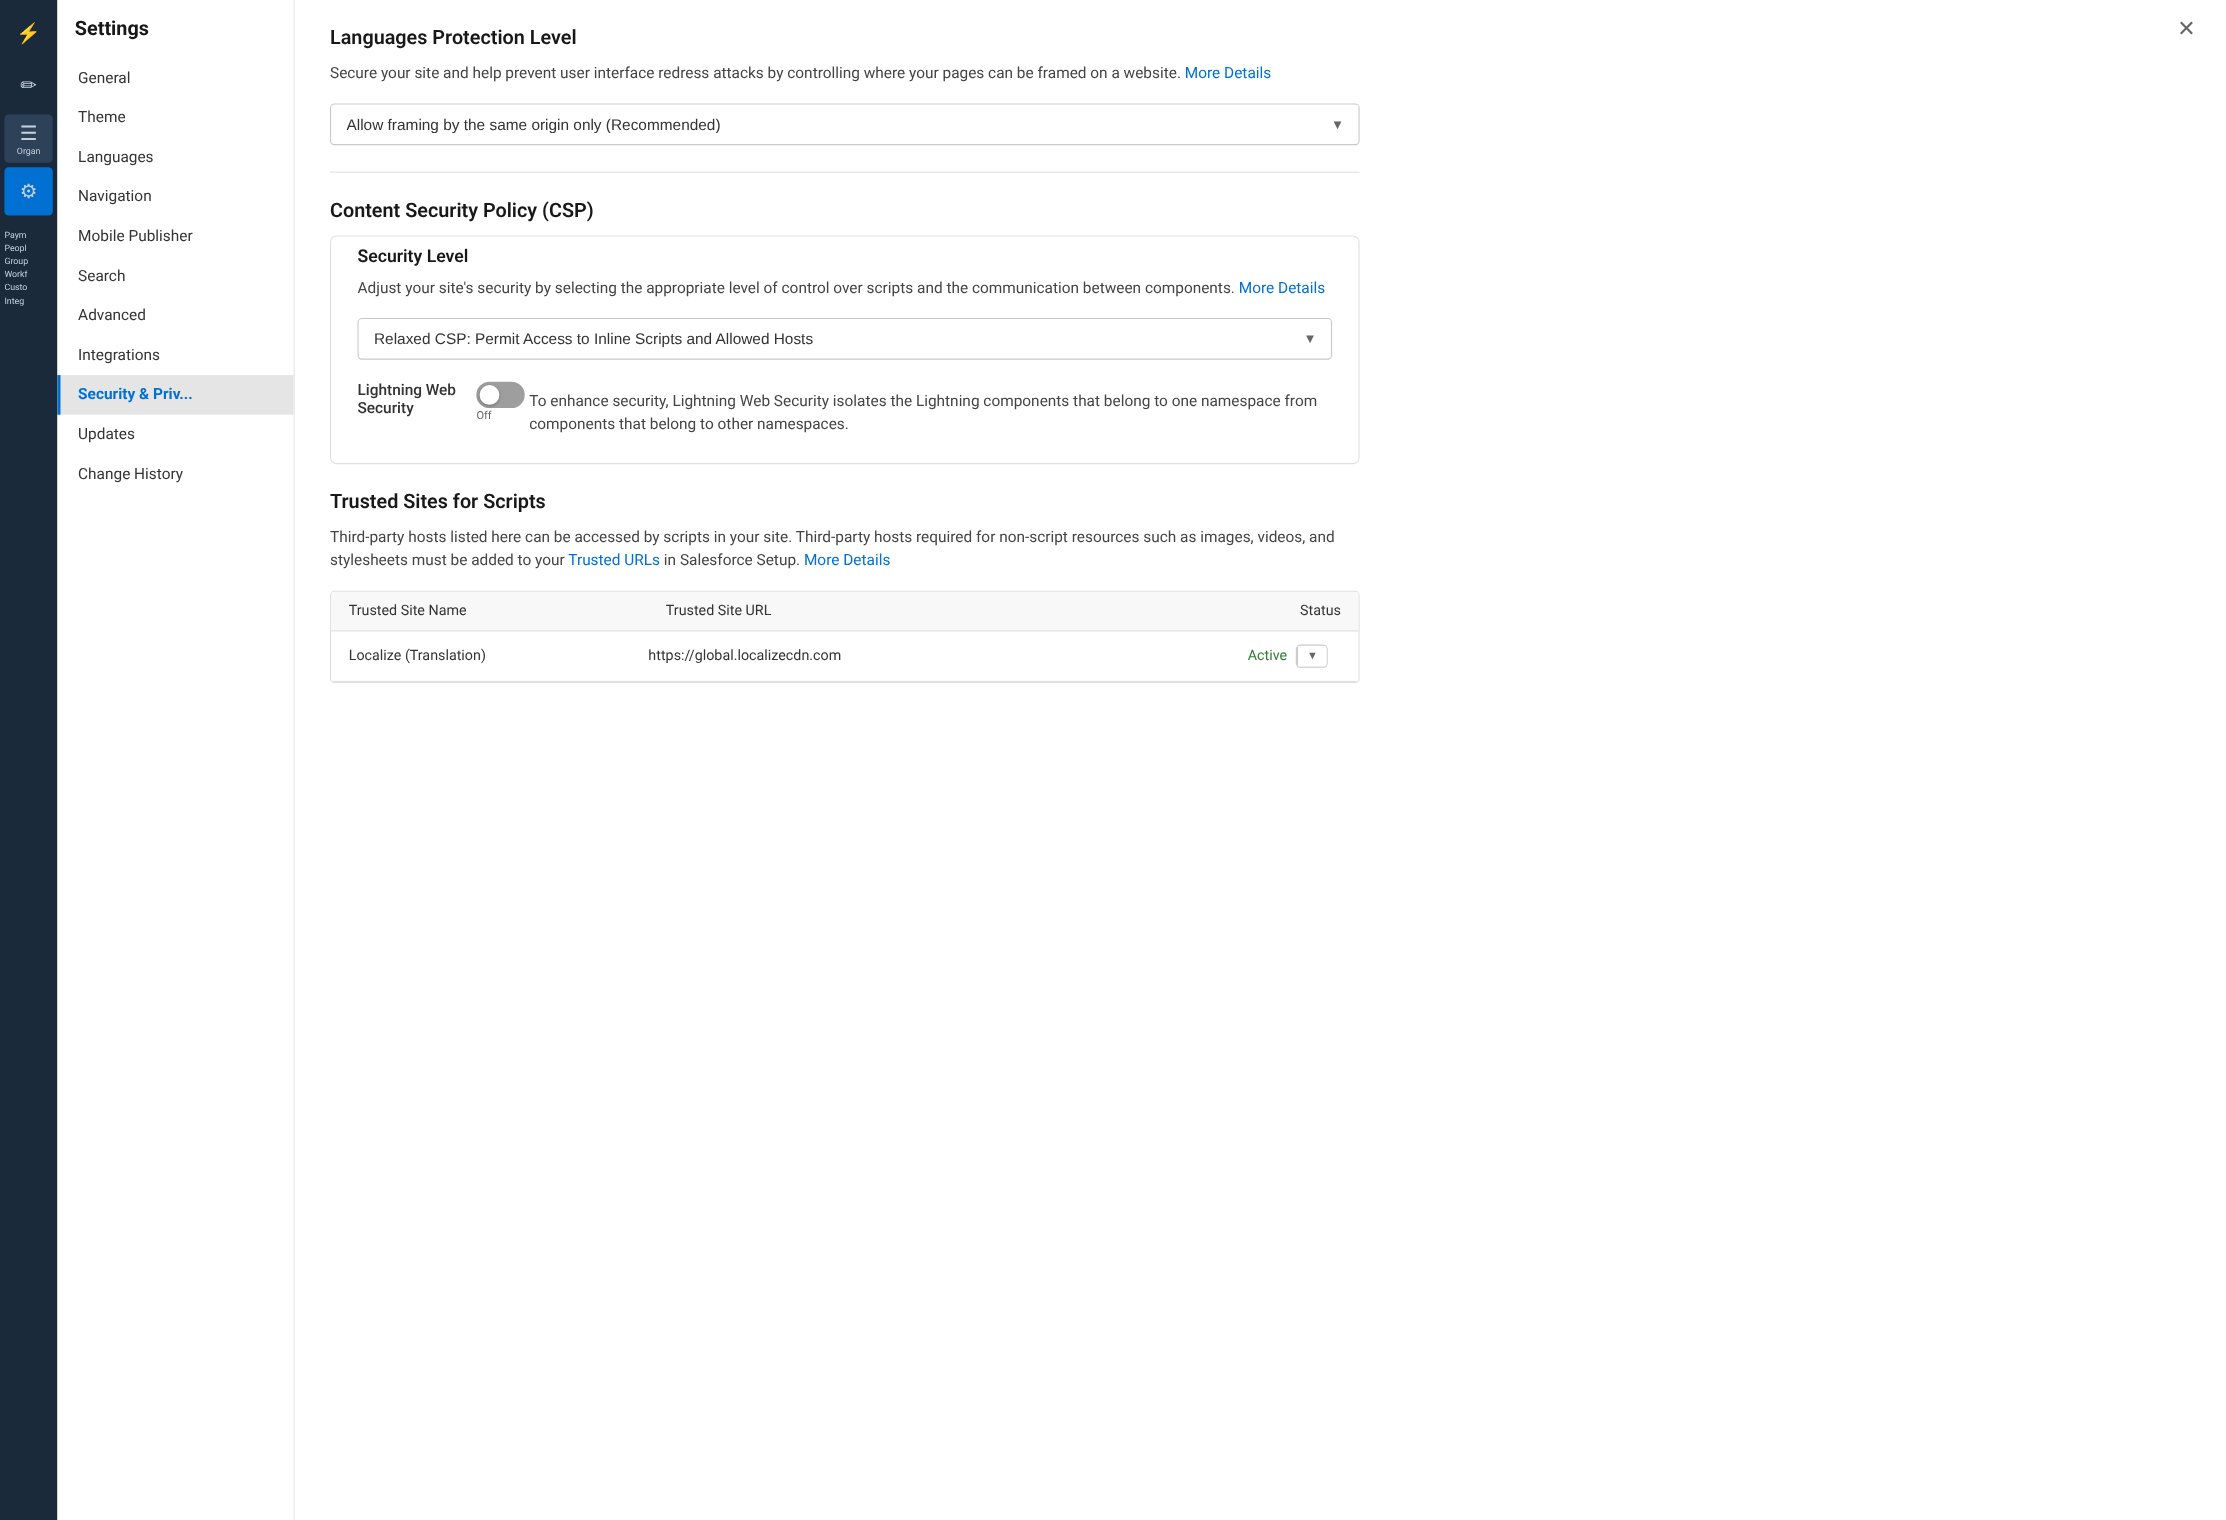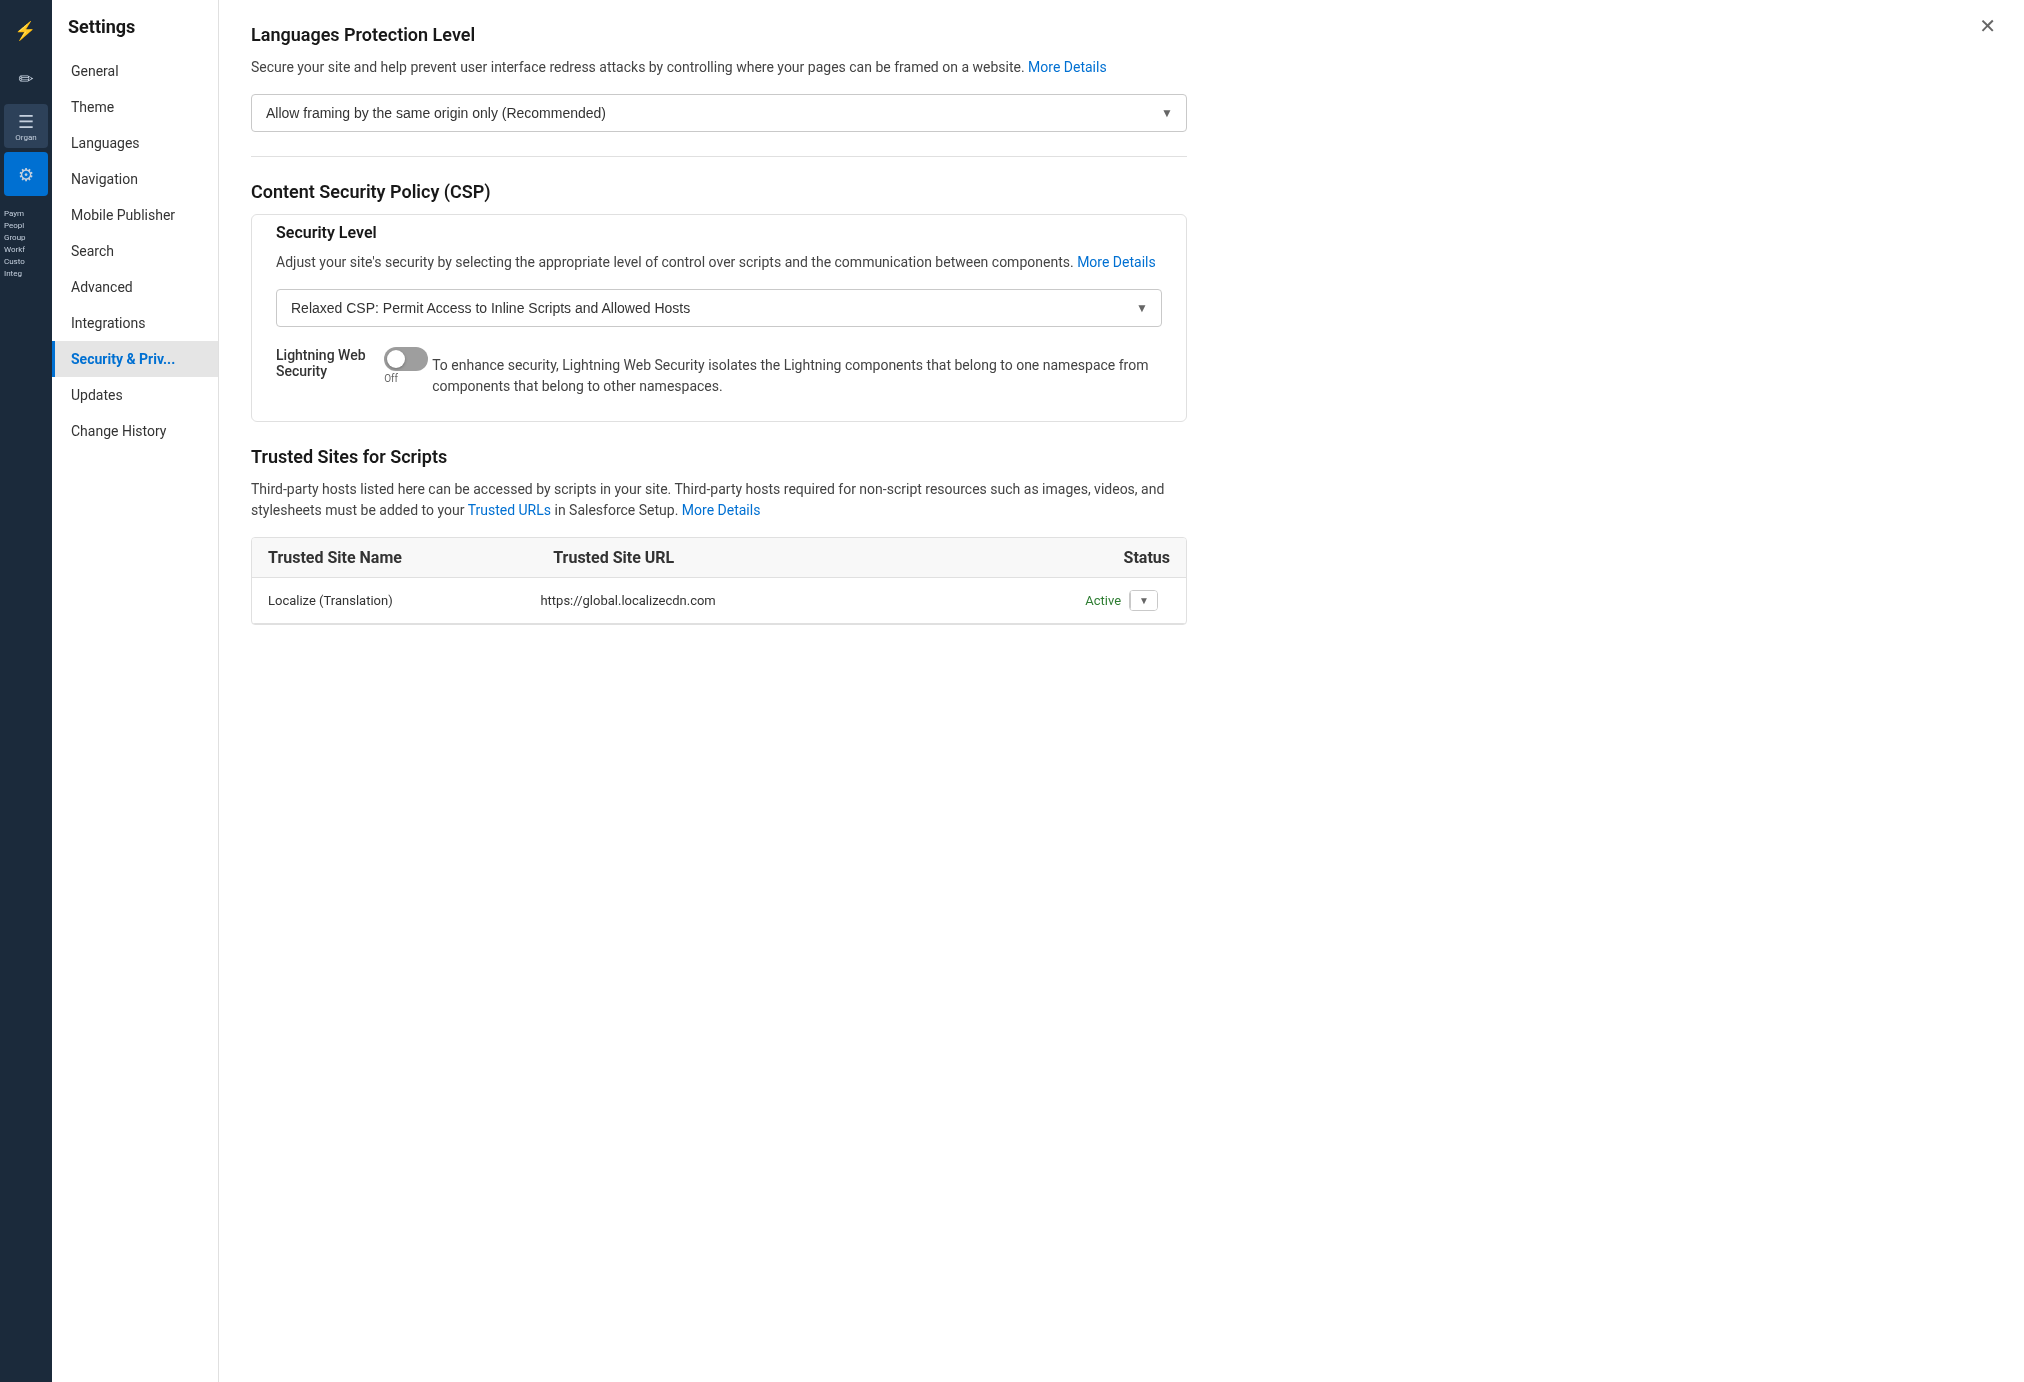--- a/index.html
+++ b/index.html
@@ -38,21 +38,21 @@
       margin-top: 2px;
       line-height: 1;
       max-width: 44px;
       overflow: hidden;
       text-overflow: ellipsis;
       white-space: nowrap;
     }
 
     
     .sidebar {
-      width: 167px;
+      width: 216px;
       background: #fff;
       border-right: 1px solid #e0e0e0;
       display: flex;
       flex-direction: column;
       flex-shrink: 0;
       overflow-y: auto;
       padding-top: 16px;
     }
     .sidebar-title {
       font-size: 18px;
@@ -229,22 +229,22 @@
     }
     .table-header {
       display: grid;
       grid-template-columns: 1fr 2fr auto;
       background: #f8f8f8;
       border-bottom: 1px solid #e0e0e0;
       padding: 0;
     }
     .th {
       padding: 10px 16px;
-      font-size: 16px;
-      font-weight: 700;
+      font-size: 13px;
+      font-weight: 400;
       color: #333;
     }
     .table-row-data {
       display: grid;
       grid-template-columns: 1fr 2fr auto;
       border-bottom: 1px solid #e0e0e0;
       align-items: center;
     }
     .td {
       padding: 12px 16px;

